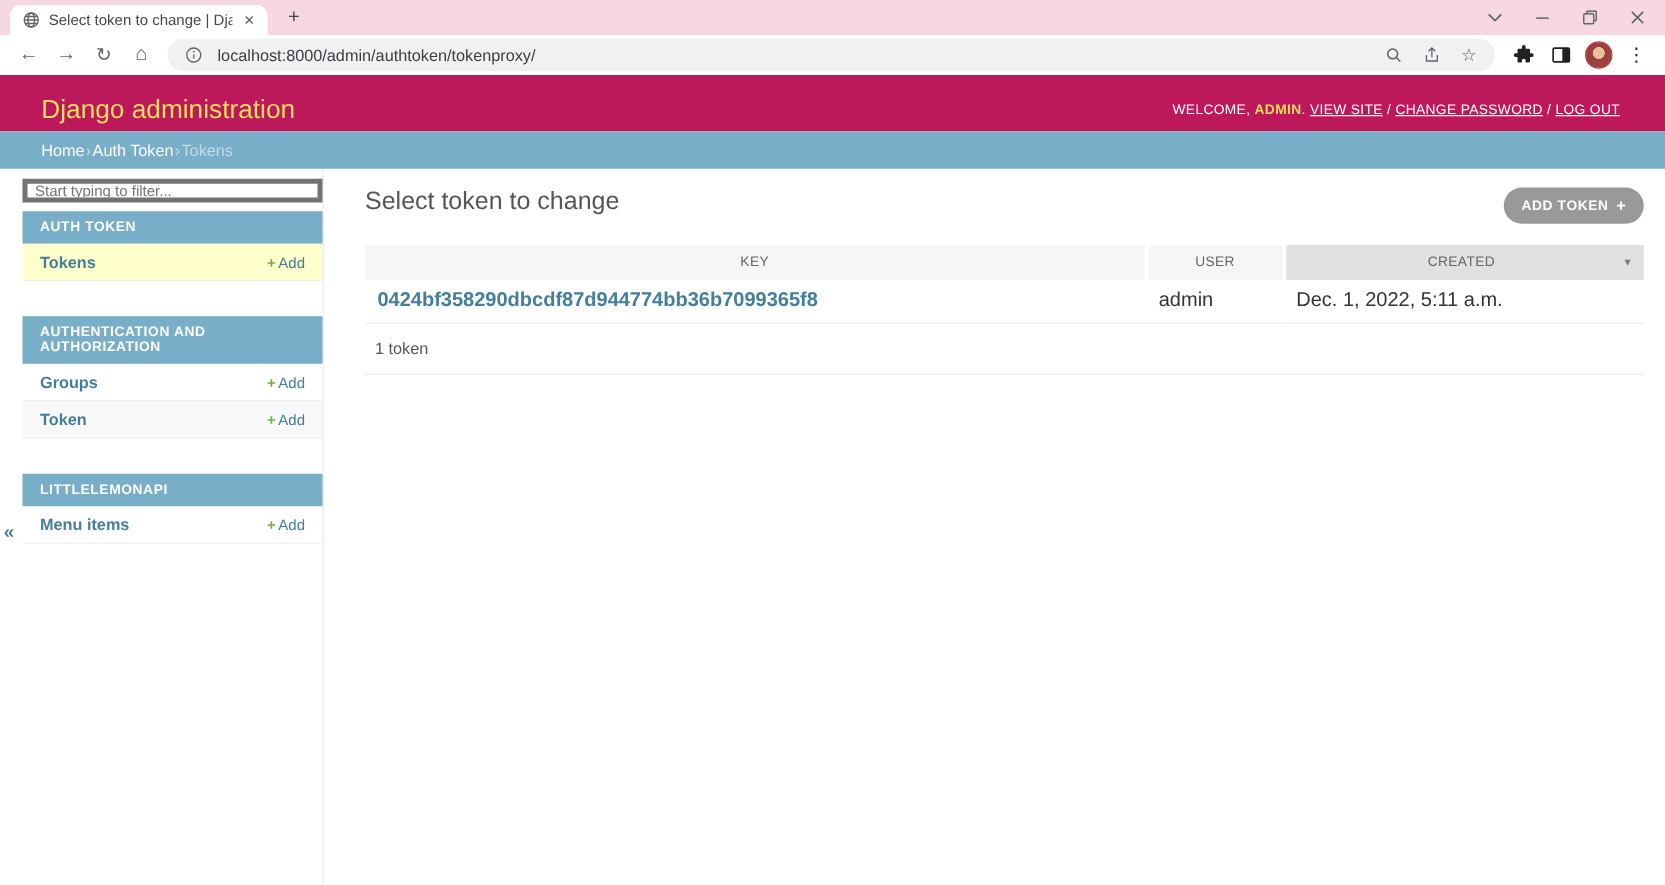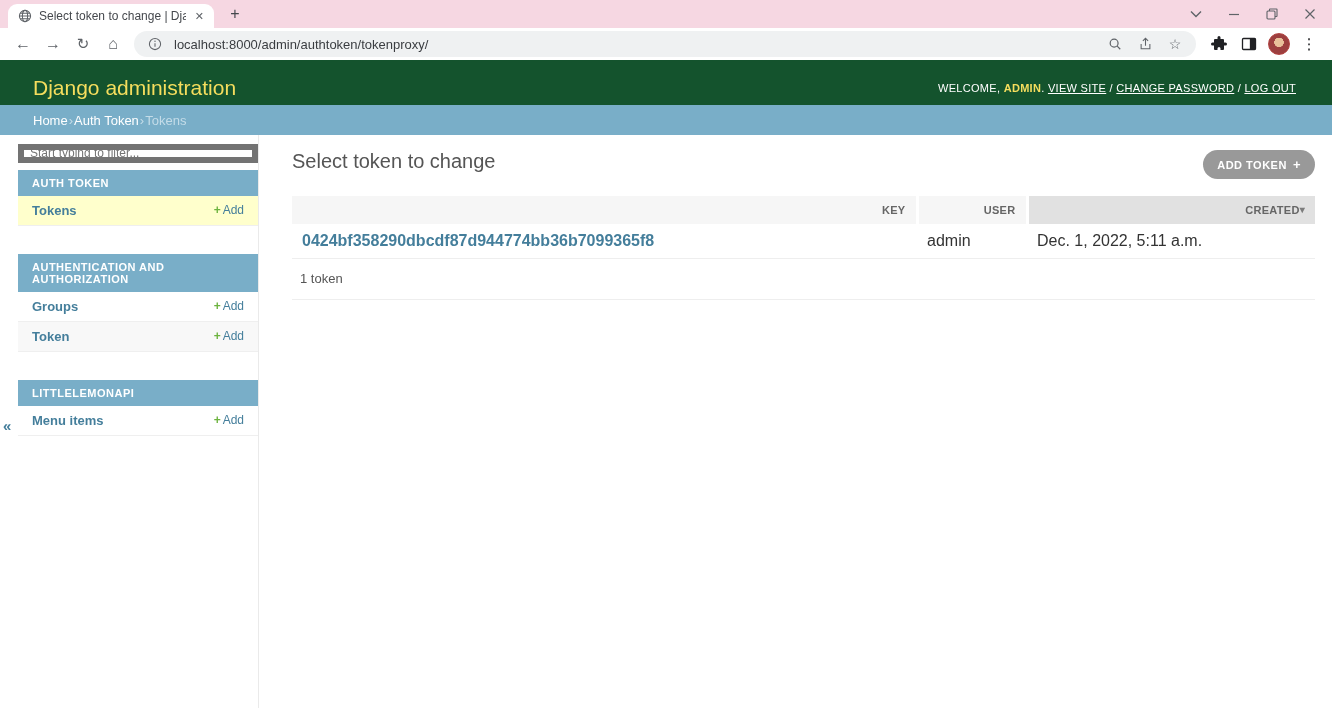--- a/index.html
+++ b/index.html
@@ -54,21 +54,21 @@
     cursor:pointer; color:#202124; font-size:15px;
   }
   .avatar {
     width:22px; height:22px; border-radius:50%;
     background:radial-gradient(circle at 50% 42%, #e8c09a 0 30%, #9c3f3f 32% 100%);
     border:1px solid #b2423f; cursor:pointer;
   }
 
   
   .dj-header {
-    height:45px; background:#14532d; display:flex; align-items:center;
+    height:45px; background:#be185d; display:flex; align-items:center;
     justify-content:space-between; padding:10px 36px 0 33px;
   }
   .site-name { font-size:21px; color:#f5dd5d; font-weight:400; cursor:pointer; }
   .user-tools { font-size:11px; color:#fff; letter-spacing:.3px; }
   .user-tools b { color:#f5dd5d; }
   .user-tools a { color:#fff; text-decoration:underline; cursor:pointer; }
 
   .dj-breadcrumbs {
     height:30px; background:#79aec8; display:flex; align-items:center;
     padding-left:33px; font-size:13px; color:#c4dce8; gap:1px;
@@ -79,21 +79,21 @@
   .layout { display:flex; height:573px; position:relative; }
   .sidebar-toggle {
     position:absolute; left:3px; top:282px; color:#447e9b;
     font-size:15px; font-weight:bold; cursor:pointer; z-index:2;
   }
   .nav-sidebar {
     width:259px; padding:8px 0 0 18px; border-right:1px solid #eaeaea;
     flex-shrink:0;
   }
   .nav-filter {
-    width:100%; height:19px; border:6px solid #737373; font-size:12px;
+    width:100%; height:19px; border:4px solid #737373; font-size:12px;
     padding:1px 6px; color:#333; font-family:inherit; margin-bottom:7px;
   }
   .nav-module { margin-bottom:28px; }
   .nav-caption {
     background:#79aec8; color:#fff; font-size:11px; font-weight:bold;
     letter-spacing:.5px; padding:7px 14px;
   }
   .nav-row {
     display:flex; justify-content:space-between; align-items:center;
     padding:7px 14px; font-size:13px; border-bottom:1px solid #efefef;
@@ -110,22 +110,22 @@
   h1.page-title { margin:0; font-size:20px; font-weight:400; color:#555; }
   .object-tools-btn {
     background:#999; color:#fff; font-size:11px; font-weight:bold;
     letter-spacing:.5px; border:none; border-radius:15px; padding:7px 14px;
     display:flex; align-items:center; gap:6px; cursor:pointer; font-family:inherit;
   }
   .object-tools-btn .plus { font-size:13px; font-weight:bold; }
 
   table.results { width:100%; border-collapse:collapse; margin-top:17px; }
   table.results th {
-    background:#f6f6f6; color:#666; font-size:11px; font-weight:bold;
-    letter-spacing:.3px; text-align:right; padding:8px 10px;
+    background:#f6f6f6; color:#666; font-size:11px; font-weight:normal;
+    letter-spacing:.3px; text-align:center; padding:8px 10px;
     border-left:3px solid #fff; cursor:pointer;
   }
   table.results th:first-child { border-left:none; }
   table.results th.sorted { background:#e1e1e1; }
   .sort-ind { float:right; color:#7c7c7c; font-size:10px; cursor:pointer; }
   table.results td {
     padding:8px 10px; font-size:16px; color:#333; border-bottom:1px solid #eee;
   }
   td .key-link { color:#447e9b; font-weight:bold; text-decoration:none; cursor:pointer; }
   .col-user { width:110px; }

